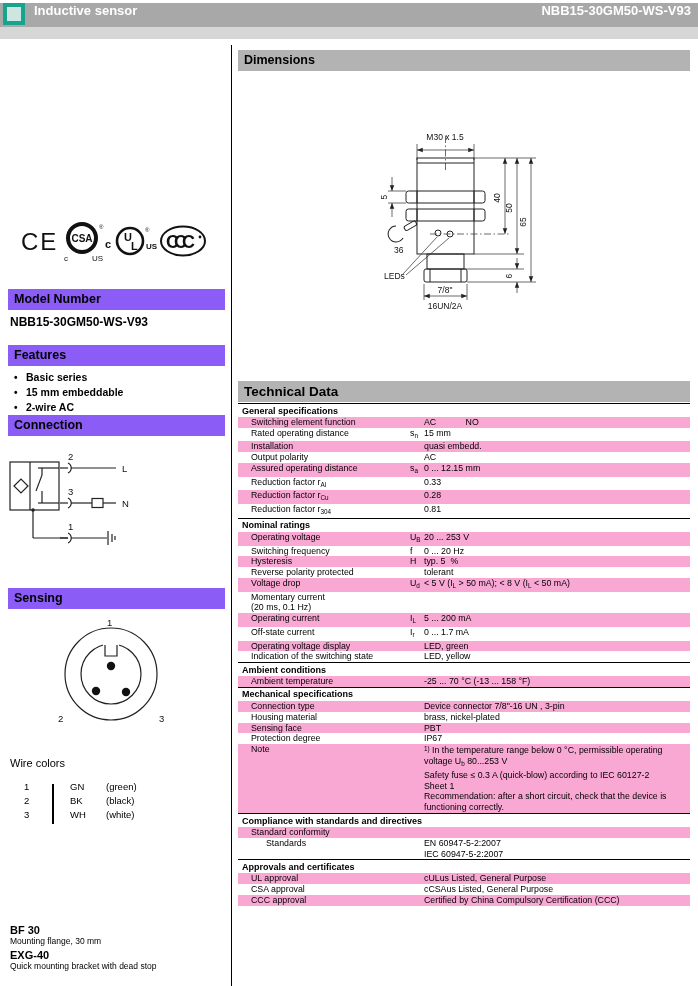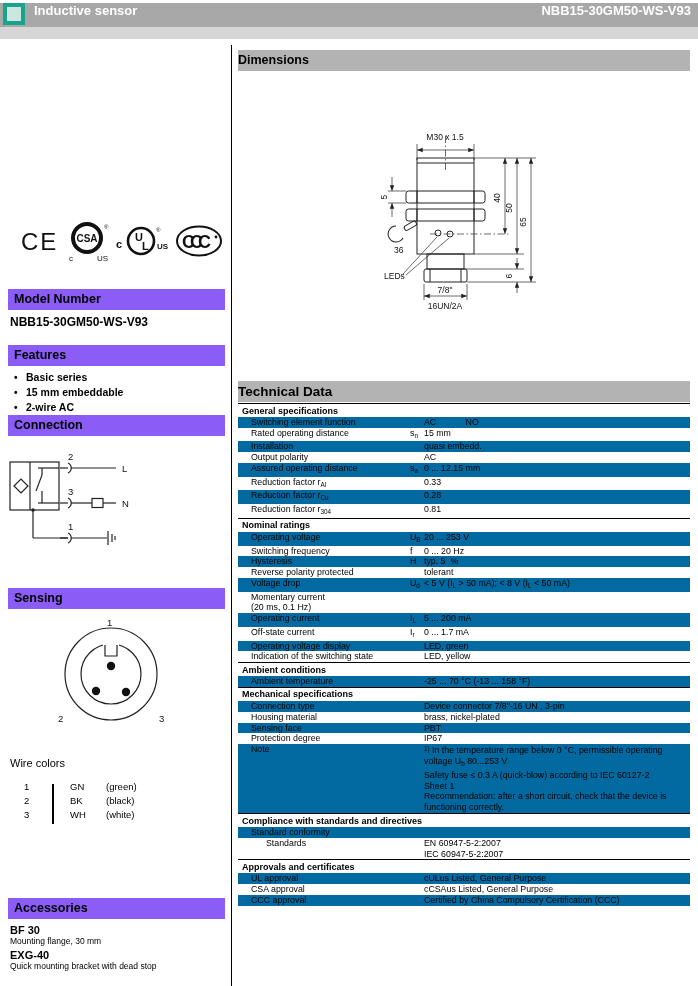--- a/index.html
+++ b/index.html
@@ -12,24 +12,24 @@
   .logo{width:22px;height:22px;background:#cde7e0;border:4px solid #18a38d;margin-left:3px;flex:0 0 auto}
   .topbar-title{color:#fff;font-weight:bold;font-size:13px;margin-left:9px}
   .topbar-model{color:#fff;font-weight:bold;font-size:13px;margin-left:auto;margin-right:7px}
 
   
   .left{position:absolute;left:8px;top:0;width:217px;height:986px}
   .right{position:absolute;left:238px;top:0;width:452px;height:986px}
   .vdivider{position:absolute;left:231px;top:45px;width:1px;height:941px;background:#000}
 
   .bar{position:absolute;left:0;width:217px;height:21px;background:#8b5cf6;font-weight:bold;font-size:12.5px;line-height:21px;padding-left:6px}
-  .rbar{position:absolute;left:0;width:452px;height:21px;background:#b3b3b3;font-weight:bold;font-size:12.5px;line-height:21px;}
+  .rbar{position:absolute;left:0;width:452px;height:21px;background:#b3b3b3;font-weight:bold;font-size:12.5px;line-height:21px;padding-left:6px}
 
   
-  .certs{position:absolute;top:212px;left:0;width:217px;height:58px;display:flex;align-items:center;justify-content:space-between;padding:0 1px 0 12px}
+  .certs{position:absolute;top:212px;left:0;width:217px;height:58px;display:flex;align-items:center;justify-content:flex-start;padding:0 1px 0 12px}
   .certs svg{display:block}
   .cert-stroke{fill:none;stroke:#111}
   .cert-text{fill:#111;font-family:"Liberation Sans",sans-serif}
 
   .model-value{position:absolute;top:315px;left:2px;font-weight:bold;font-size:12px}
   .features-list{position:absolute;top:371px;left:2px;width:215px}
   .feat{display:flex;align-items:baseline;height:15px;font-weight:bold;font-size:10.5px}
   .feat .blt{width:16px;padding-left:4px;font-size:10px}
 
   .conn-svg{position:absolute;top:448px;left:0}
@@ -54,21 +54,21 @@
   .dim-line{stroke:#222;stroke-width:1;fill:none}
   .dim-thin{stroke:#444;stroke-width:0.8;fill:none}
   .dim-dash{stroke:#444;stroke-width:0.8;fill:none;stroke-dasharray:7 2.5 1.5 2.5}
   .dim-text{font-size:8.5px;fill:#111}
   .dim-arrow{fill:#222}
 
   
   .ttable{position:absolute;top:403px;left:0;width:452px}
   .t-sec{border-top:1px solid #000;font-weight:bold;font-size:9px;line-height:12px;padding:0.5px 0 0.5px 4px}
   .t-row{display:grid;grid-template-columns:159px 14px 1fr;padding-left:13px;font-size:8.8px;line-height:10.8px;min-height:10.8px}
-  .t-row.shade{background:#0369a1}
+  .t-row.shade{background:#f9a8d4}
   .t-row.ind2{padding-left:28px;grid-template-columns:144px 14px 1fr}
   .t-row .val{padding-right:19px}
   sub{font-size:0.72em;vertical-align:-0.3em}
   sup{font-size:0.72em;vertical-align:0.35em}
 </style>
 </head>
 <body>
 
 <header class="topbar">
   <span class="logo"></span>
@@ -192,21 +192,20 @@
         <span class="wire-code">BK</span>
         <span class="wire-name">(black)</span>
       </div>
       <div class="wire-row">
         <span class="wire-pin">3</span>
         <span class="wire-code">WH</span>
         <span class="wire-name">(white)</span>
       </div>
   </div>
 
-  <div class="bar" style="top:898px"><span>Accessories</span></div>
   <div class="acc-list">
     <div>
         <div class="acc-name">BF 30</div>
         <div class="acc-desc">Mounting flange, 30 mm</div>
       </div>
       <div>
         <div class="acc-name">EXG-40</div>
         <div class="acc-desc">Quick mounting bracket with dead stop</div>
       </div>
   </div>

